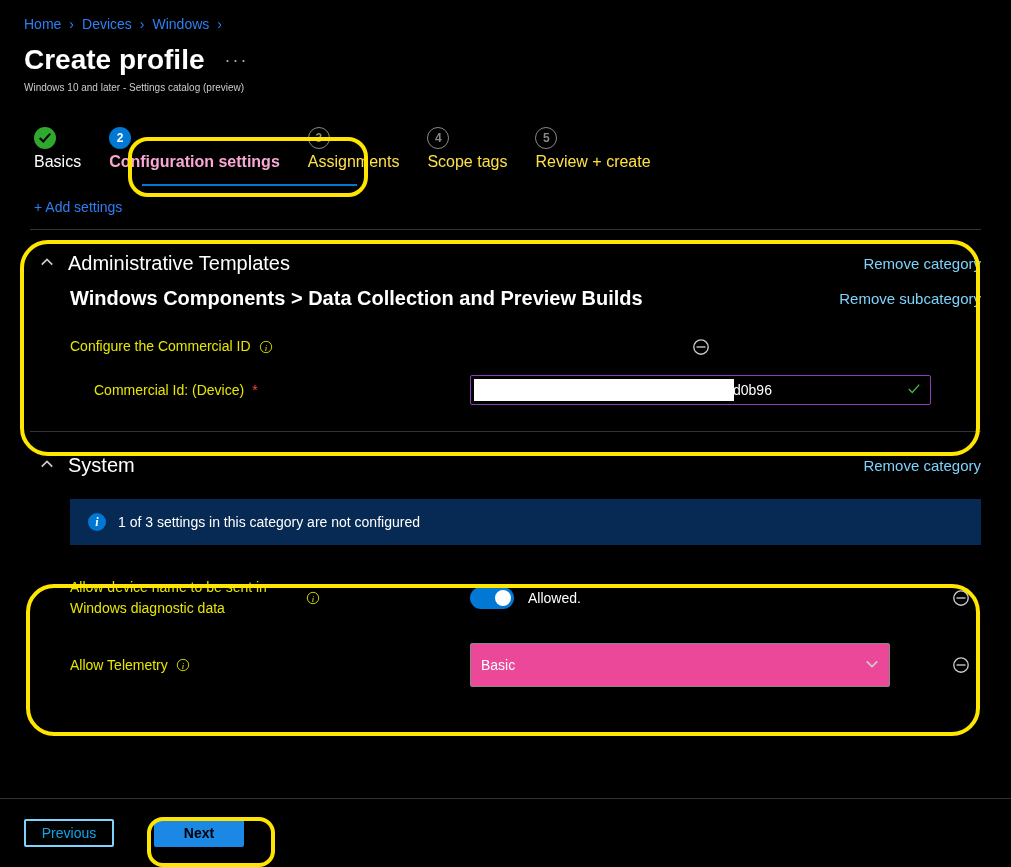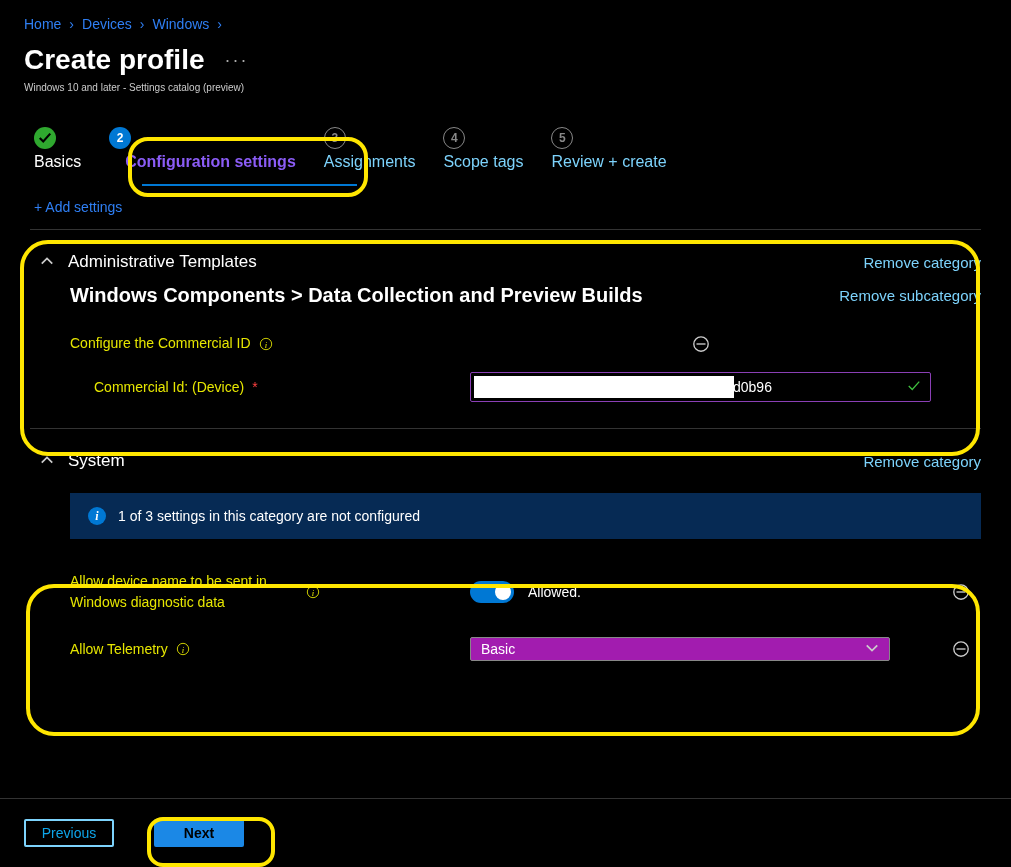--- a/index.html
+++ b/index.html
@@ -41,23 +41,23 @@
     .step { display: flex; align-items: flex-start; gap: 4px; cursor: pointer; flex-direction: column; }
     .step-circle {
       width: 22px; height: 22px; border-radius: 50%;
       display: flex; align-items: center; justify-content: center;
       font-size: 12px; font-weight: 600;
     }
     .step-circle.done { background: #2fa82f; color: #000; }
     .step-circle.done svg { width: 14px; height: 14px; }
     .step-circle.active { background: #0078d4; color: #fff; }
     .step-circle.pending { border: 1px solid #888; color: #888; background: transparent; }
-    .step-label { font-size: 16px; color: #7dd3fc; }
+    .step-label { font-size: 16px; color: #fde047; }
     .step.done .step-label { color: #fff; }
-    .step.active .step-label { color: #8b5cf6; font-weight: 600; margin-left: 16px; }
+    .step.active .step-label { color: #f9a8d4; font-weight: 600; }
 
     .highlight-box {
       border: 4px solid #ffe600;
       border-radius: 20px;
       position: absolute;
       pointer-events: none;
       z-index: 10;
     }
     .hl-tab { top: 137px; left: 128px; width: 240px; height: 60px; }
     .hl-admin { top: 240px; left: 20px; width: 960px; height: 216px; border-radius: 28px; }
@@ -81,21 +81,21 @@
 
     .category-row {
       display: flex;
       align-items: center;
       justify-content: space-between;
       padding: 6px 0 12px 10px;
     }
     .category-left { display: flex; align-items: center; gap: 14px; }
     .chevron { cursor: pointer; color: #ccc; }
     .chevron svg { width: 14px; height: 14px; }
-    .category-title { font-size: 17px; color: #fff; }
+    .category-title { font-size: 20px; color: #fff; }
     .link-blue { color: #7dd3fc; cursor: pointer; font-size: 15px; }
 
     .subcategory-row {
       display: flex;
       align-items: center;
       justify-content: space-between;
       padding: 0 0 18px 40px;
     }
     .subcategory-title { font-size: 20px; font-weight: 700; color: #fff; }
 
@@ -159,30 +159,30 @@
     .info-banner-icon {
       width: 18px; height: 18px; border-radius: 50%;
       background: #0078d4; color: #fff;
       display: flex; align-items: center; justify-content: center;
       font-size: 12px; font-weight: 700; font-style: italic; font-family: Georgia, serif;
     }
 
     .select-wrap {
       border: 1px solid #888;
       border-radius: 2px;
-      height: 24px;
+      height: 44px;
       display: flex;
       align-items: center;
       justify-content: space-between;
       padding: 8px 10px;
       width: 100%;
       max-width: 420px;
       cursor: pointer;
       color: #fff;
-      background: #a21caf;
+      background: #ec4899;
     }
     .select-wrap svg { width: 14px; height: 14px; }
 
     .sys-setting-row .setting-label { max-width: 250px; }
 
     
     .footer {
       position: absolute;
       bottom: 0; left: 0; right: 0;
       border-top: 1px solid #333;

